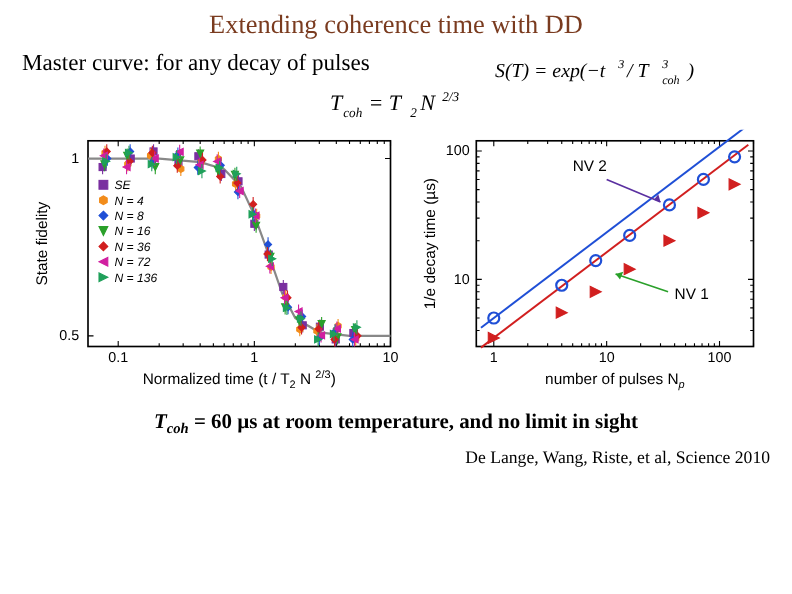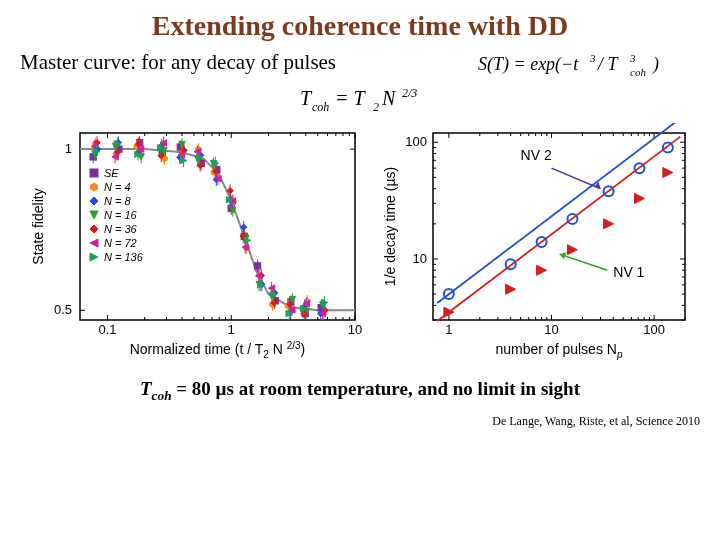--- a/index.html
+++ b/index.html
@@ -13,32 +13,32 @@
   }
   .slide {
     padding: 10px 20px 5px 20px;
     box-sizing: border-box;
     height: 100%;
     display: flex;
     flex-direction: column;
   }
   .title {
     text-align: center;
-    font-size: 28px;
-    font-weight: bold;
+    font-size: 24px;
+    font-weight: normal;
     color: #7a3b1f;
     margin-bottom: 8px;
   }
   .subtitle {
     font-size: 21px;
     margin-bottom: 4px;
   }
   .formula-img {
     position: absolute;
-    right: 12px;
+    right: 40px;
     top: 50px;
     font-size: 18px;
     font-style: italic;
     font-family: "Times New Roman", serif;
   }
   .formula-center {
     text-align: center;
     font-size: 20px;
     font-style: italic;
     margin-top: 6px;
@@ -63,21 +63,21 @@
     font-weight: bold;
     text-align: center;
   }
   .bt2 {
     font-size: 19px;
     font-weight: bold;
     text-align: center;
     margin-top: 2px;
   }
   .citation {
-    font-size: 12px;
+    font-size: 16px;
     text-align: right;
     margin-top: 10px;
   }
   .axis-label { font-family: Arial, sans-serif; font-size: 14px; }
   .tick-label { font-family: Arial, sans-serif; font-size: 13px; }
   .legend-label { font-family: Arial, sans-serif; font-size: 11px; }
   sub, .sub { font-size: 70%; vertical-align: sub; }
 </style>
 </head>
 <body>
@@ -481,17 +481,17 @@
           <line x1="232.32911368239064" y1="147.27892003664056" x2="184.62768087079826" y2="131.13557665556226" stroke="#2aa02a" stroke-width="1.5"></line>
           <polygon points="184.62768087079826,131.13557665556226 191.62768087079826,129.13557665556226 188.62768087079826,136.13557665556226" fill="#2aa02a"></polygon>
           <text x="20" y="103.5" text-anchor="middle" class="axis-label" transform="rotate(-90 20 103.5)">1/e decay time (µs)</text>
           <text x="184" y="231" text-anchor="middle" class="axis-label">number of pulses N<tspan dy="4" font-size="10" font-style="italic">p</tspan></text>
         </svg>
     </div>
   </div>
 
   <div class="bottom-text">
     <div class="bt2">
-      <span style="font-style:italic">T</span><sub style="font-style:italic">coh</sub><span> = 80 µs at room temperature, and no limit in sight</span>
+      <span style="font-style:italic">T</span><sub style="font-style:italic">coh</sub><span> = 60 µs at room temperature, and no limit in sight</span>
     </div>
     <div class="citation">De Lange, Wang, Riste, et al, Science 2010</div>
   </div>
 </div>
 
 </body></html>

